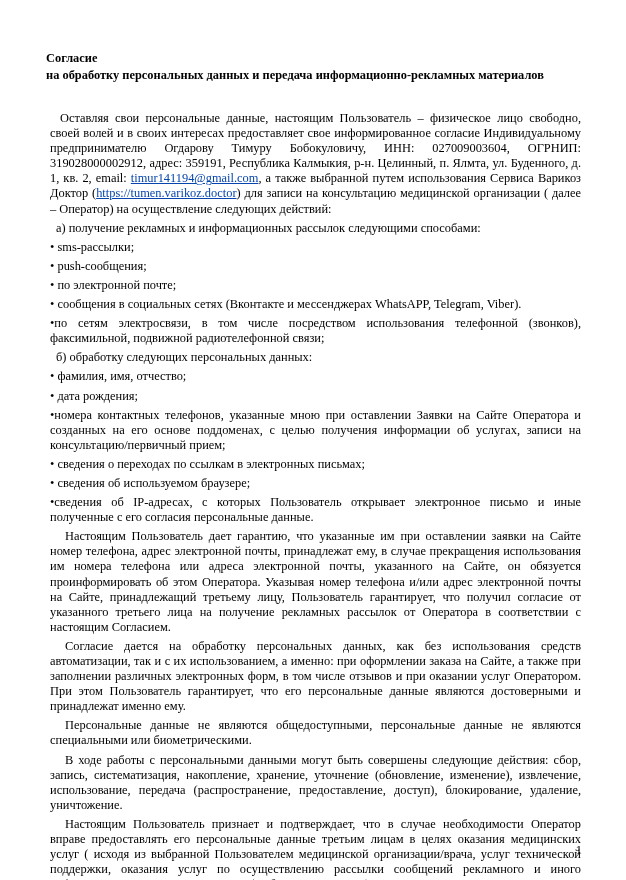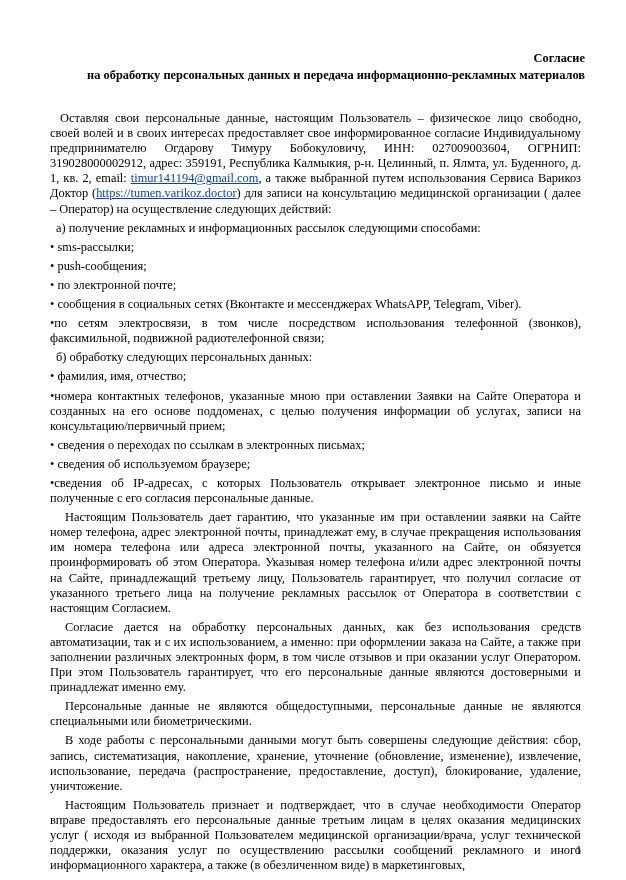--- a/index.html
+++ b/index.html
@@ -15,21 +15,21 @@
     color: #000000;
     overflow: hidden;
   }
   .content {
     position: absolute;
     left: 46px;
     top: 50px;
     width: 539px;
   }
   .doc-title {
-    text-align: right;
+    text-align: left;
     font-weight: bold;
     font-size: 12.4px;
     line-height: 17px;
     margin-bottom: 27px;
   }
   .para, .li, .sub-head {
     font-size: 12.4px;
     line-height: 15.1px;
     text-align: justify;
     margin: 4px;
@@ -65,20 +65,21 @@
 
     <div class="sub-head">а) получение рекламных и информационных рассылок следующими способами:</div>
     <div class="li">• sms-рассылки;</div>
     <div class="li">• push-сообщения;</div>
     <div class="li">• по электронной почте;</div>
     <div class="li">• сообщения в социальных сетях (Вконтакте и мессенджерах WhatsAPP, Telegram, Viber).</div>
     <div class="li">•по сетям электросвязи, в том числе посредством использования телефонной (звонков), факсимильной, подвижной радиотелефонной связи;</div>
 
     <div class="sub-head">б) обработку следующих персональных данных:</div>
     <div class="li">• фамилия, имя, отчество;</div>
+    <div class="li">• дата рождения;</div>
     <div class="li">•номера контактных телефонов, указанные мною при оставлении Заявки на Сайте Оператора и созданных на его основе поддоменах, с целью получения информации об услугах, записи на консультацию/первичный прием;</div>
     <div class="li">• сведения о переходах по ссылкам в электронных письмах;</div>
     <div class="li">• сведения об используемом браузере;</div>
     <div class="li">•сведения об IP-адресах, с которых Пользователь открывает электронное письмо и иные полученные с его согласия персональные данные.</div>
 
     <p class="para indent">Настоящим Пользователь дает гарантию, что указанные им при оставлении заявки на Сайте номер телефона, адрес электронной почты, принадлежат ему, в случае прекращения использования им номера телефона или адреса электронной почты, указанного на Сайте, он обязуется проинформировать об этом Оператора. Указывая номер телефона и/или адрес электронной почты на Сайте, принадлежащий третьему лицу, Пользователь гарантирует, что получил согласие от указанного третьего лица на получение рекламных рассылок от Оператора в соответствии с настоящим Согласием.</p>
     <p class="para indent">Согласие дается на обработку персональных данных, как без использования средств автоматизации, так и с их использованием, а именно: при оформлении заказа на Сайте, а также при заполнении различных электронных форм, в том числе отзывов и при оказании услуг Оператором. При этом Пользователь гарантирует, что его персональные данные являются достоверными и принадлежат именно ему.</p>
     <p class="para indent">Персональные данные не являются общедоступными, персональные данные не являются специальными или биометрическими.</p>
     <p class="para indent">В ходе работы с персональными данными могут быть совершены следующие действия: сбор, запись, систематизация, накопление, хранение, уточнение (обновление, изменение), извлечение, использование, передача (распространение, предоставление, доступ), блокирование, удаление, уничтожение.</p>
     <p class="para indent">Настоящим Пользователь признает и подтверждает, что в случае необходимости Оператор вправе предоставлять его персональные данные третьим лицам в целях оказания медицинских услуг ( исходя из выбранной Пользователем медицинской организации/врача, услуг технической поддержки, оказания услуг по осуществлению рассылки сообщений рекламного и иного информационного характера, а также (в обезличенном виде) в маркетинговых,</p>

